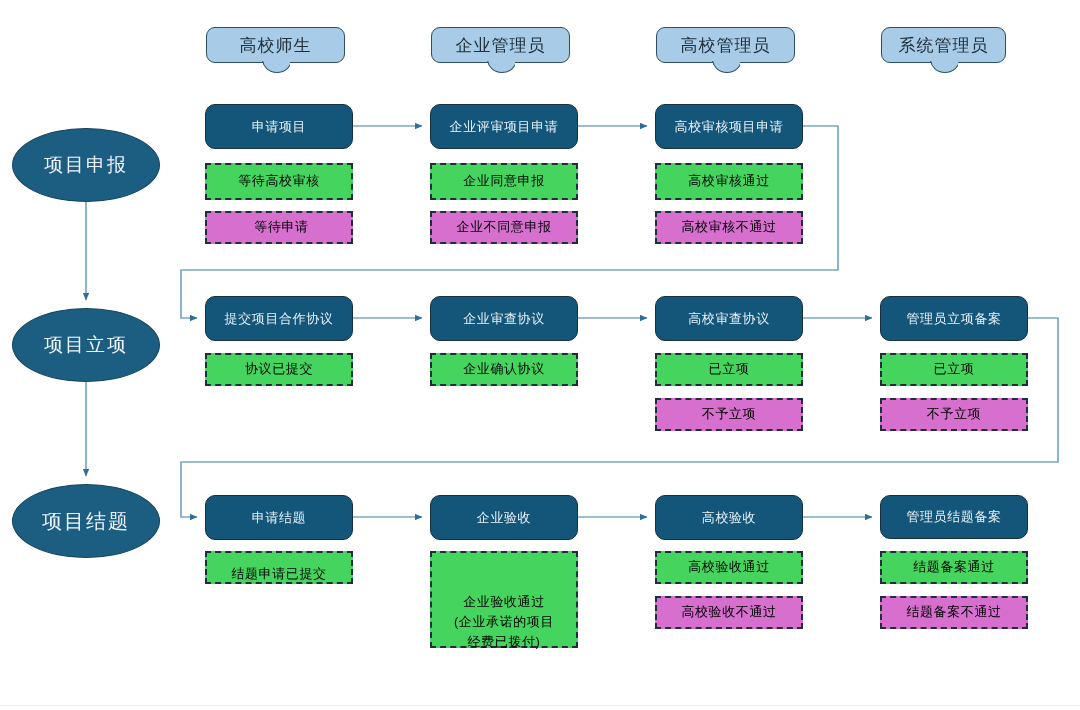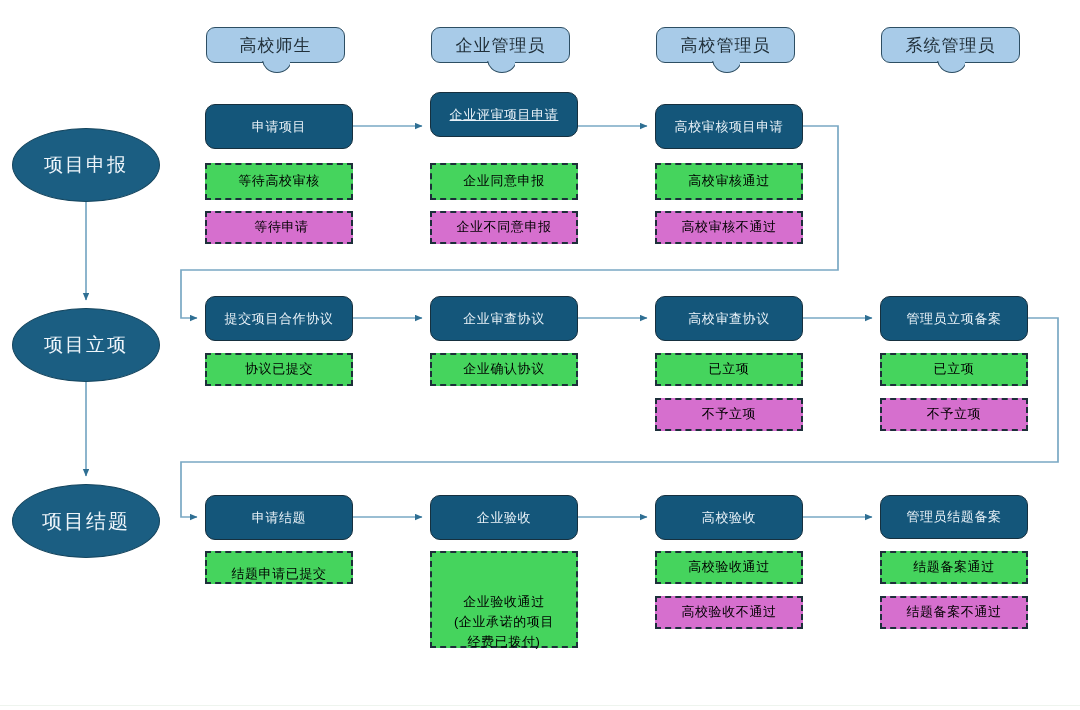--- a/index.html
+++ b/index.html
@@ -154,41 +154,41 @@
         <span class="tail"></span>
       </div>
       <div class="role-bubble" style="left: 431px; top: 27px; width: 139px; height: 36px;">
         <span>企业管理员</span>
         <span class="tail"></span>
       </div>
       <div class="role-bubble" style="left: 656px; top: 27px; width: 139px; height: 36px;">
         <span>高校管理员</span>
         <span class="tail"></span>
       </div>
-      <div class="role-bubble" style="left: 881px; top: 27px; width: 139px; height: 36px;">
+      <div class="role-bubble" style="left: 881px; top: 27px; width: 125px; height: 36px;">
         <span>系统管理员</span>
         <span class="tail"></span>
       </div>
     </div>
   <div id="stages-layer">
       <div class="stage-ellipse" style="left: 12px; top: 128px; width: 148px; height: 74px; font-size: 19px;">
         <span>项目申报</span>
       </div>
       <div class="stage-ellipse" style="left: 12px; top: 308px; width: 148px; height: 74px; font-size: 19px;">
         <span>项目立项</span>
       </div>
       <div class="stage-ellipse" style="left: 12px; top: 484px; width: 148px; height: 74px; font-size: 20px;">
         <span>项目结题</span>
       </div>
     </div>
   <div id="actions-layer">
       <div class="action-box" style="left: 205px; top: 104px; width: 148px; height: 45px;">
         <span>申请项目</span>
       </div>
-      <div class="action-box" style="left: 430px; top: 92px; width: 148px; height: 45px; text-decoration: underline;">
+      <div class="action-box" style="left: 430px; top: 104px; width: 148px; height: 45px;">
         <span>企业评审项目申请</span>
       </div>
       <div class="action-box" style="left: 655px; top: 104px; width: 148px; height: 45px;">
         <span>高校审核项目申请</span>
       </div>
       <div class="action-box" style="left: 205px; top: 296px; width: 148px; height: 45px;">
         <span>提交项目合作协议</span>
       </div>
       <div class="action-box" style="left: 430px; top: 296px; width: 148px; height: 45px;">
         <span>企业审查协议</span>

